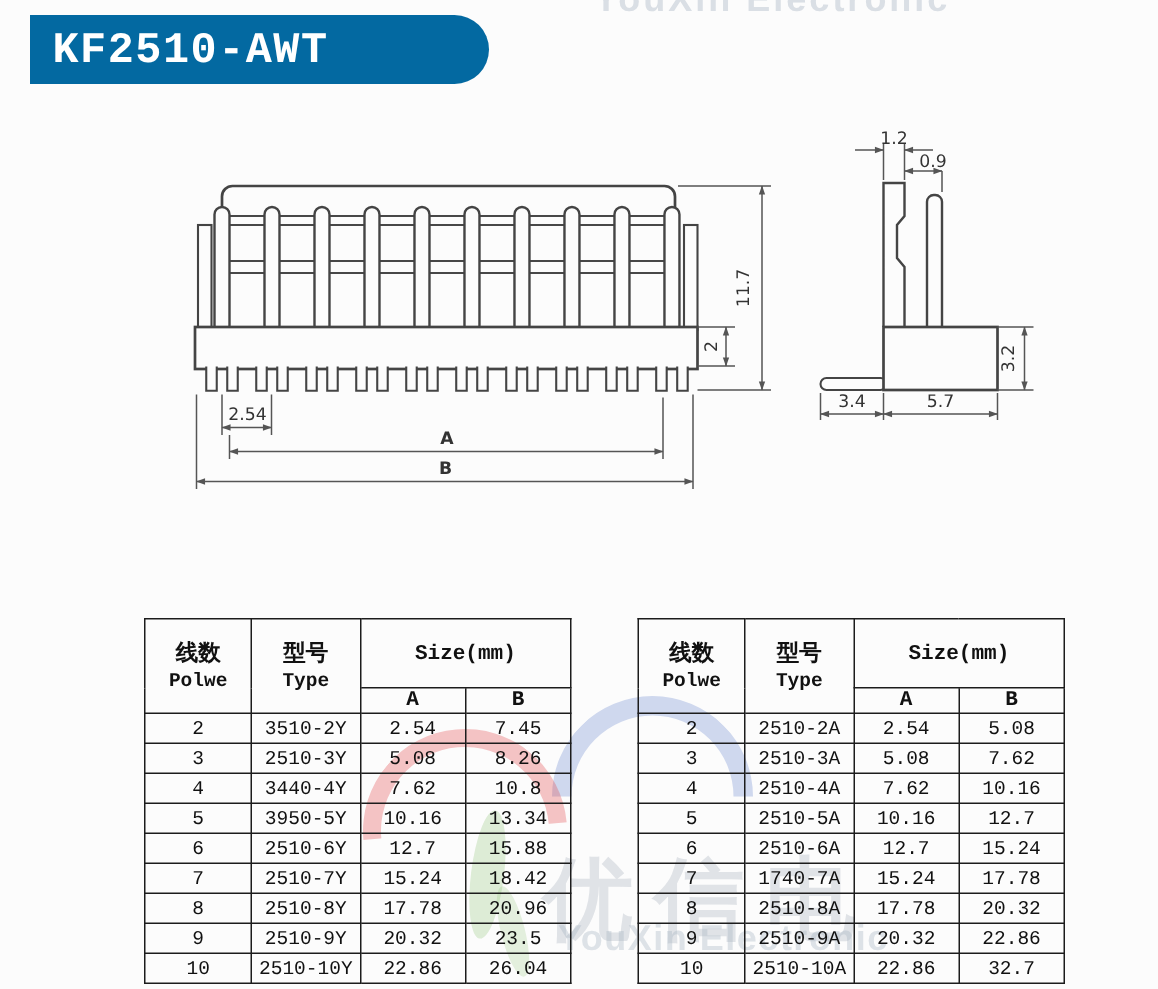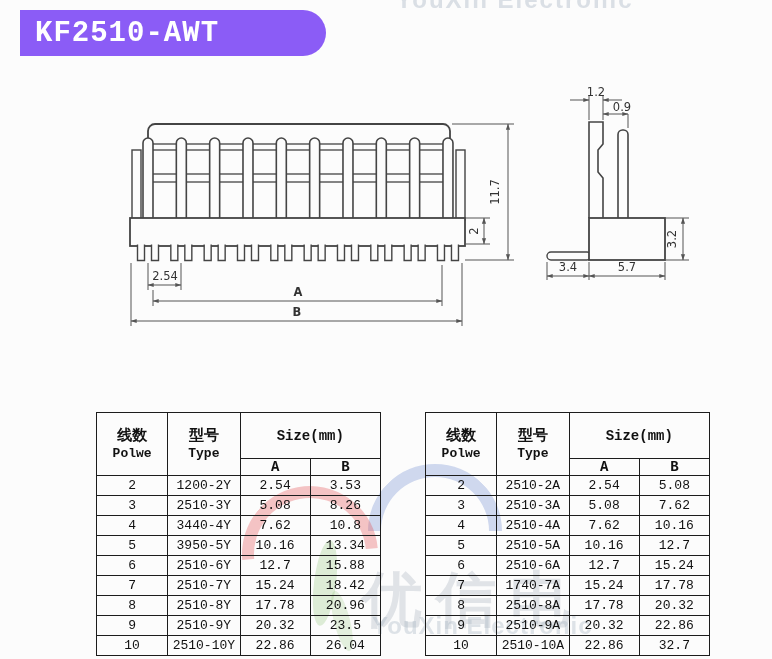--- a/index.html
+++ b/index.html
@@ -7,21 +7,21 @@
     position:relative;
     width:772px;height:659px;
     background:#fcfcfc;
     font-family:"Liberation Sans",sans-serif;
     overflow:hidden;
   }
   
   .badge{
     position:absolute;left:20px;top:10px;
     width:306px;height:46px;
-    background:#8b5cf6;
+    background:#0369a1;
     border-radius:0 23px 23px 0;
     color:#fff;
     font-family:"Liberation Mono",monospace;
     font-weight:bold;font-size:29px;letter-spacing:1px;
     display:flex;align-items:center;
     padding-left:15px;box-sizing:border-box;
   }
   
   .wm{position:absolute;pointer-events:none;}
   .wm-top{
@@ -266,23 +266,23 @@
       <th colspan="2">Size(mm)</th>
     </tr>
     <tr class="hrow2">
       <th>A</th>
       <th>B</th>
     </tr>
   </thead>
   <tbody>
       <tr>
         <td>2</td>
-        <td>1200-2Y</td>
+        <td>3510-2Y</td>
         <td>2.54</td>
-        <td>3.53</td>
+        <td>7.45</td>
       </tr>
       <tr>
         <td>3</td>
         <td>2510-3Y</td>
         <td>5.08</td>
         <td>8.26</td>
       </tr>
       <tr>
         <td>4</td>
         <td>3440-4Y</td>

